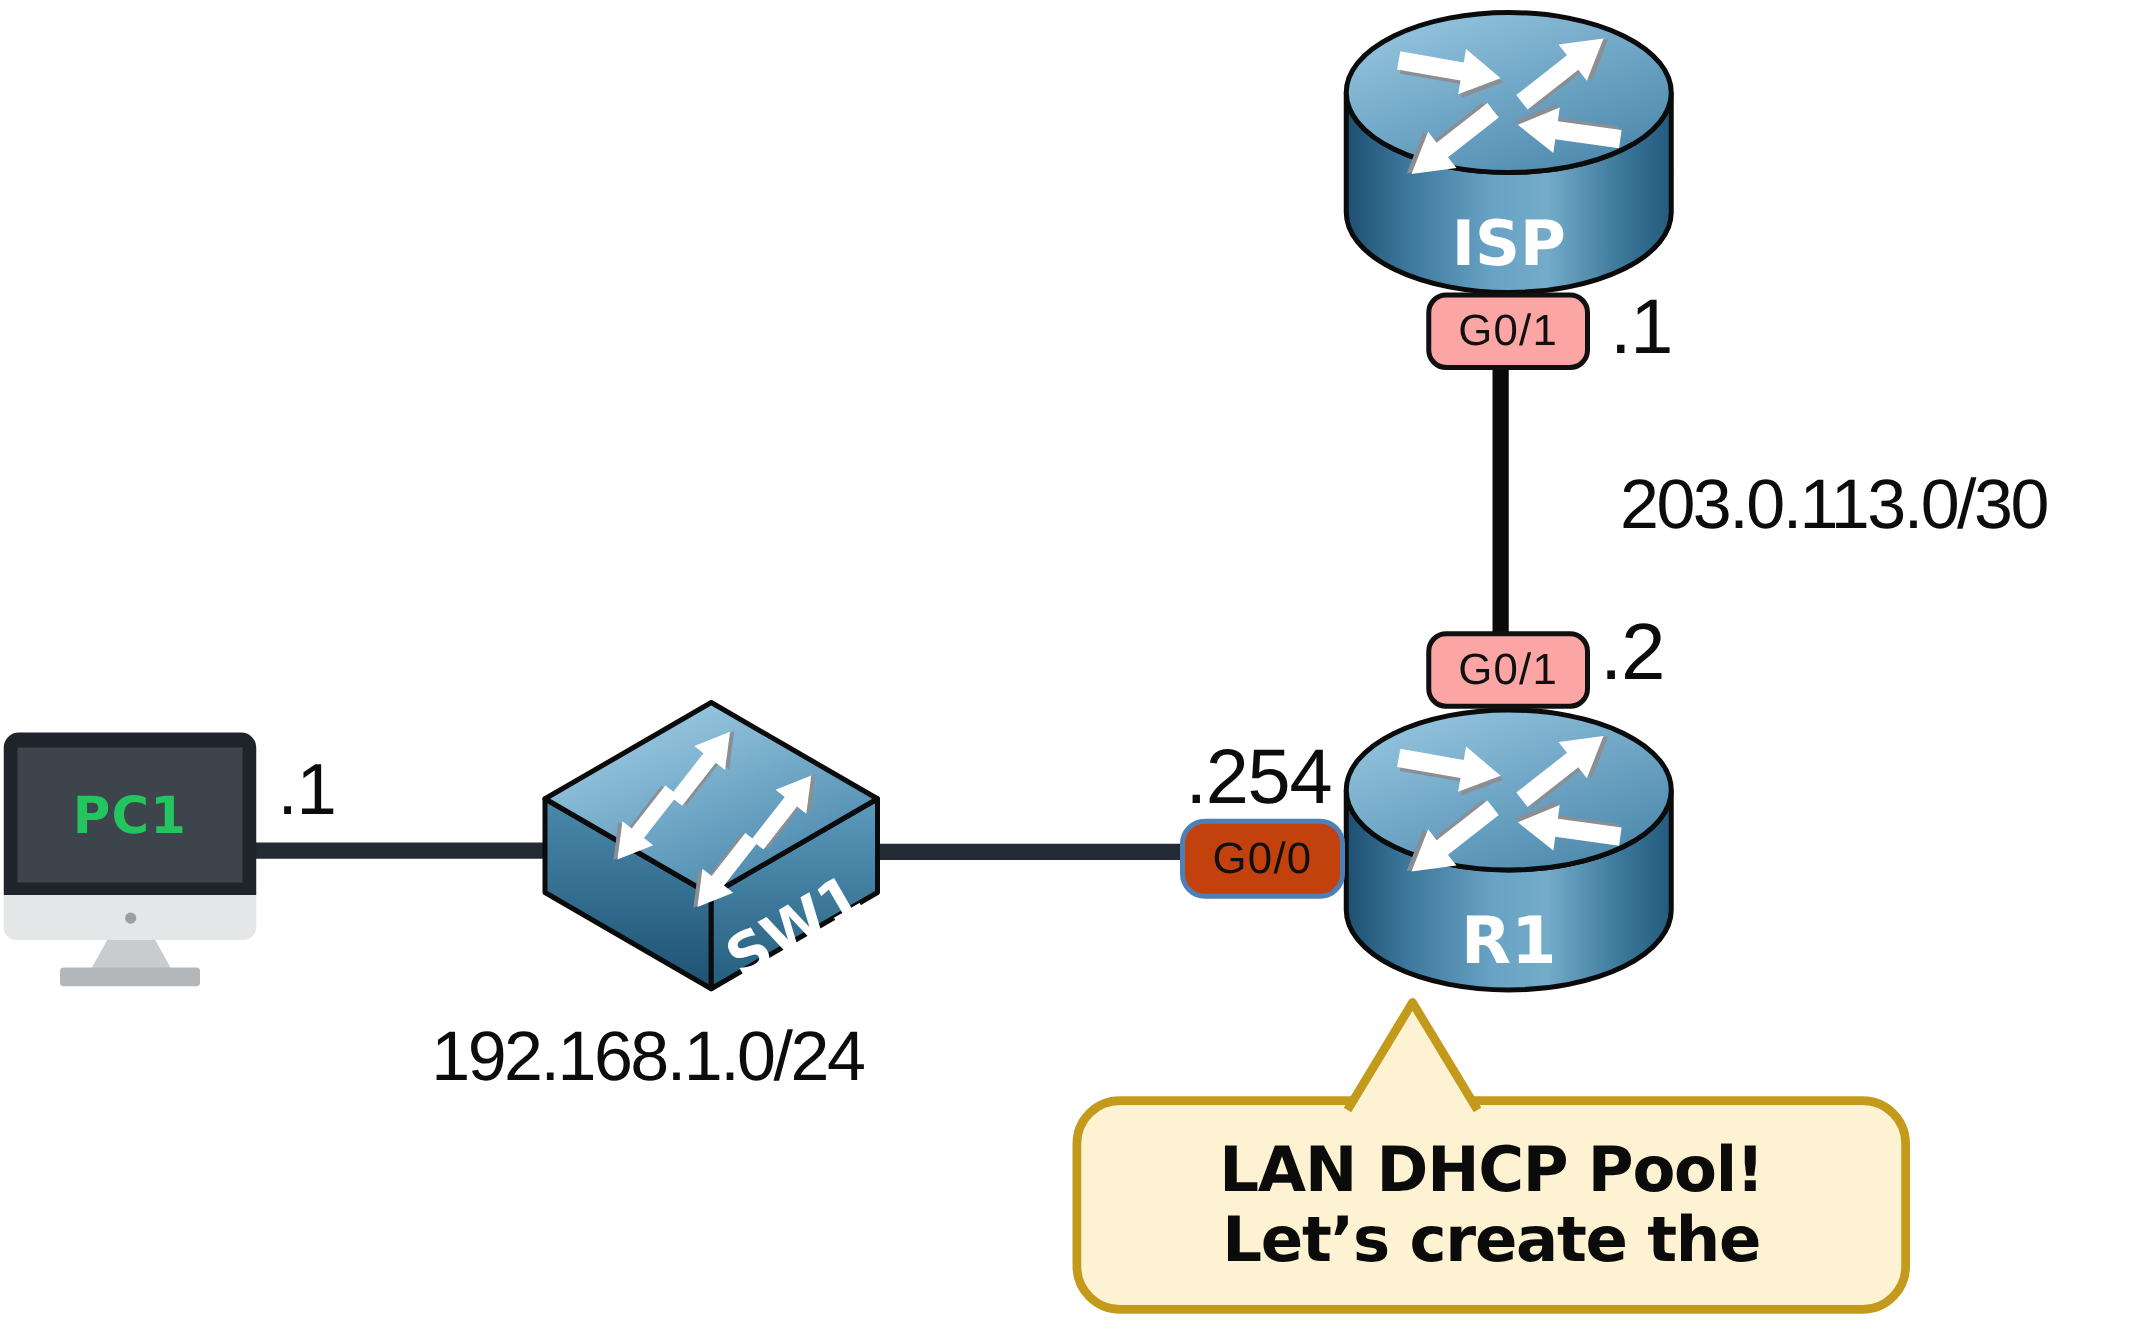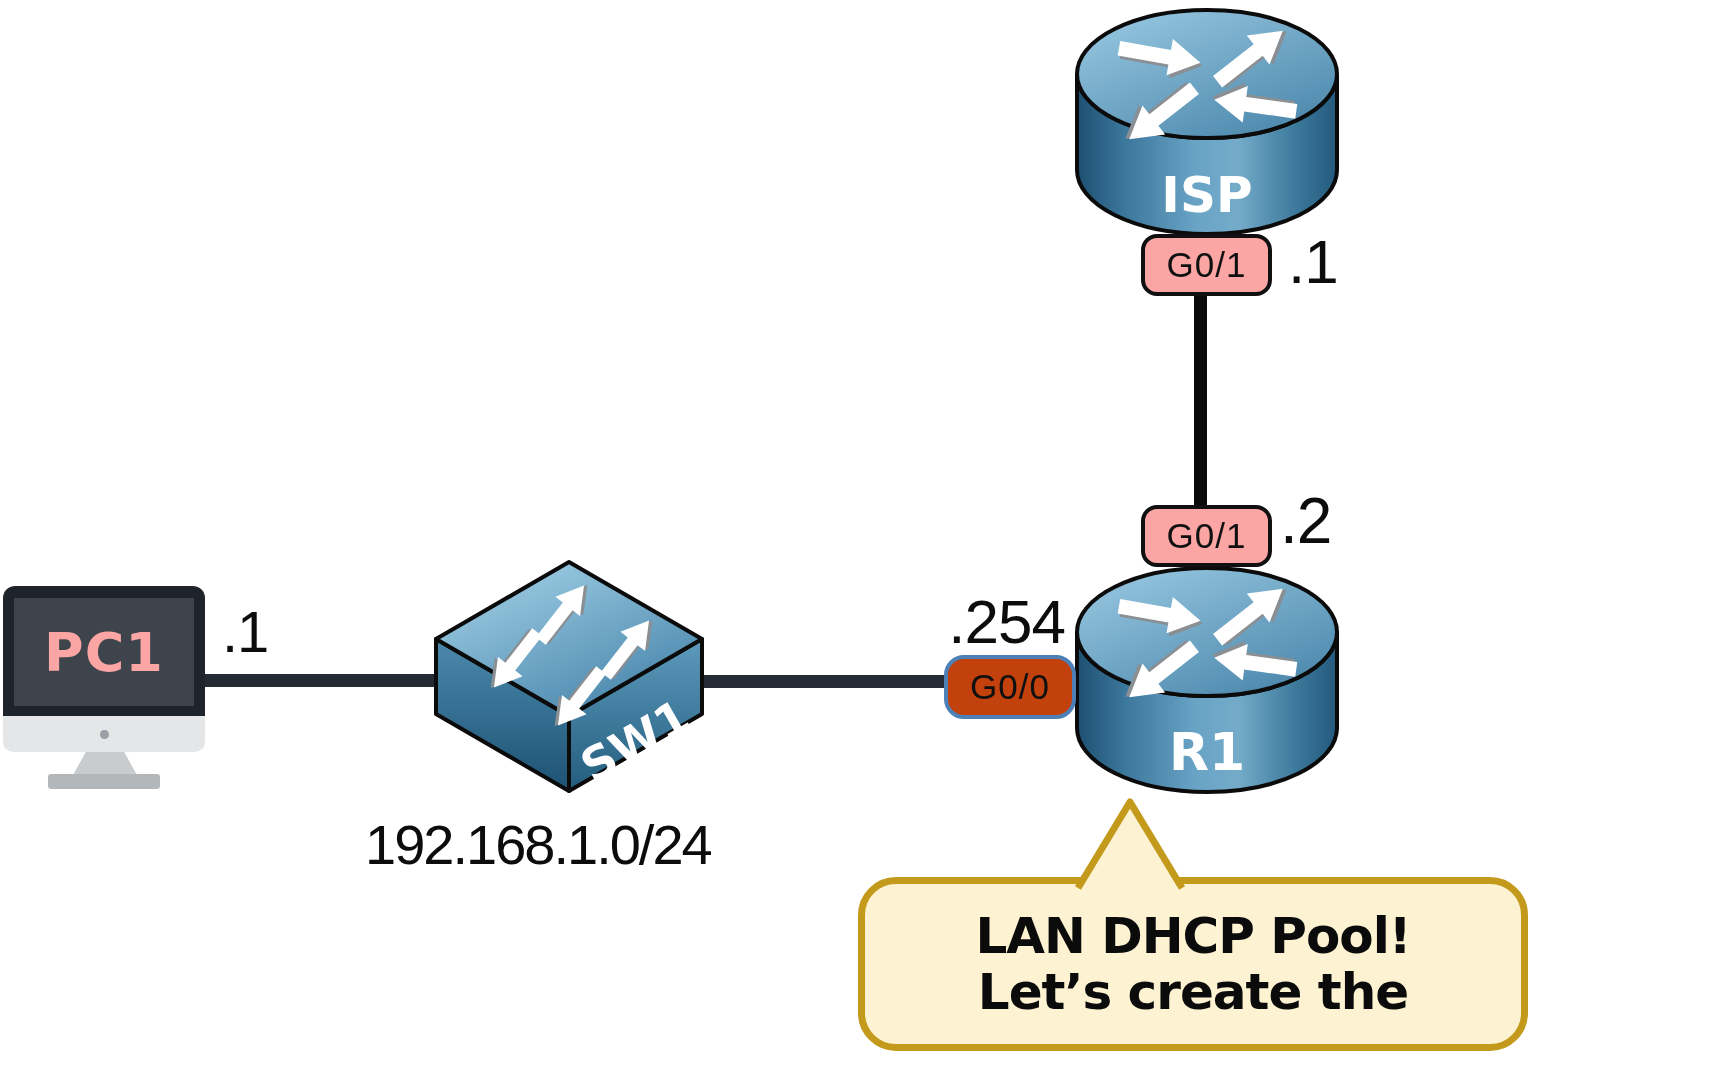--- a/index.html
+++ b/index.html
@@ -18,21 +18,21 @@
   }
   .port.lan{background:#c2410c;border-color:#4d80b6;border-radius:20px;}
   
   .ip-label{position:absolute;color:#0c0c0c;font-size:60px;letter-spacing:-1px;white-space:nowrap;}
   .subnet-label{position:absolute;color:#0c0c0c;font-size:56px;letter-spacing:-2px;white-space:nowrap;}
   
   .pc{position:absolute;left:3px;top:586px;width:202px;height:206px;}
   .pc-frame{position:absolute;left:0;top:0;width:202px;height:130px;background:#1f242a;border-radius:12px 12px 0 0;}
   .pc-screen{position:absolute;left:11px;top:12px;width:180px;height:108px;background:#3d444b;
              display:flex;align-items:center;justify-content:center;}
-  .pc-name{color:#fca5a5;font-size:54px;font-weight:800;letter-spacing:1px;font-family:"DejaVu Sans", sans-serif;}
+  .pc-name{color:#22c55e;font-size:41px;font-weight:800;letter-spacing:1px;font-family:"DejaVu Sans", sans-serif;}
   .pc-chin{position:absolute;left:0;top:130px;width:202px;height:36px;background:#e4e6e8;border-radius:0 0 10px 10px;}
   .pc-cam{position:absolute;left:97px;top:144px;width:9px;height:9px;border-radius:50%;background:#9aa0a6;}
   .pc-stand{position:absolute;left:70px;top:166px;width:64px;height:23px;background:#c9cccf;
             clip-path:polygon(20% 0,80% 0,100% 100%,0 100%);}
   .pc-base{position:absolute;left:45px;top:188px;width:112px;height:15px;background:#b4b7ba;border-radius:3px;}
   
   .bubble{
     position:absolute;left:858px;top:877px;width:670px;height:174px;
     background:#fdf3d2;border:7px solid #c49a1c;border-radius:38px;box-sizing:border-box;
     display:flex;flex-direction:column;align-items:center;justify-content:center;
@@ -161,21 +161,22 @@
   </div>
   <div class="port lan" style="left:944px;top:655px;width:124px;height:56px;">
     <span>G0/0</span>
   </div>
 
   <div class="ip-label" style="left:222px;top:598px;font-size:58px;">.1</div>
   <div class="ip-label" style="left:930px;top:586px;width:135px;text-align:right;font-size:62px;">.254</div>
   <div class="ip-label" style="left:1280px;top:484px;font-size:64px;">.2</div>
   <div class="ip-label" style="left:1288px;top:226px;font-size:62px;">.1</div>
 
-  <div class="subnet-label" style="left:365px;top:812px;">192.168.1.0/24</div>
+  <div class="subnet-label" style="left:345px;top:812px;">192.168.1.0/24</div>
+  <div class="subnet-label" style="left:1296px;top:370px;">203.0.113.0/30</div>
 
   <div class="bubble">
     <div class="bubble-line">LAN DHCP Pool!</div>
     <div class="bubble-line">Let’s create the</div>
   </div>
   <svg class="bubble-tail" width="170" height="104" viewBox="0 0 170 104">
     <path d="M30,96 L82,10 L134,96" fill="#fdf3d2" stroke="#c49a1c" stroke-width="7" stroke-linejoin="round"></path>
   </svg>
 
 </div>

